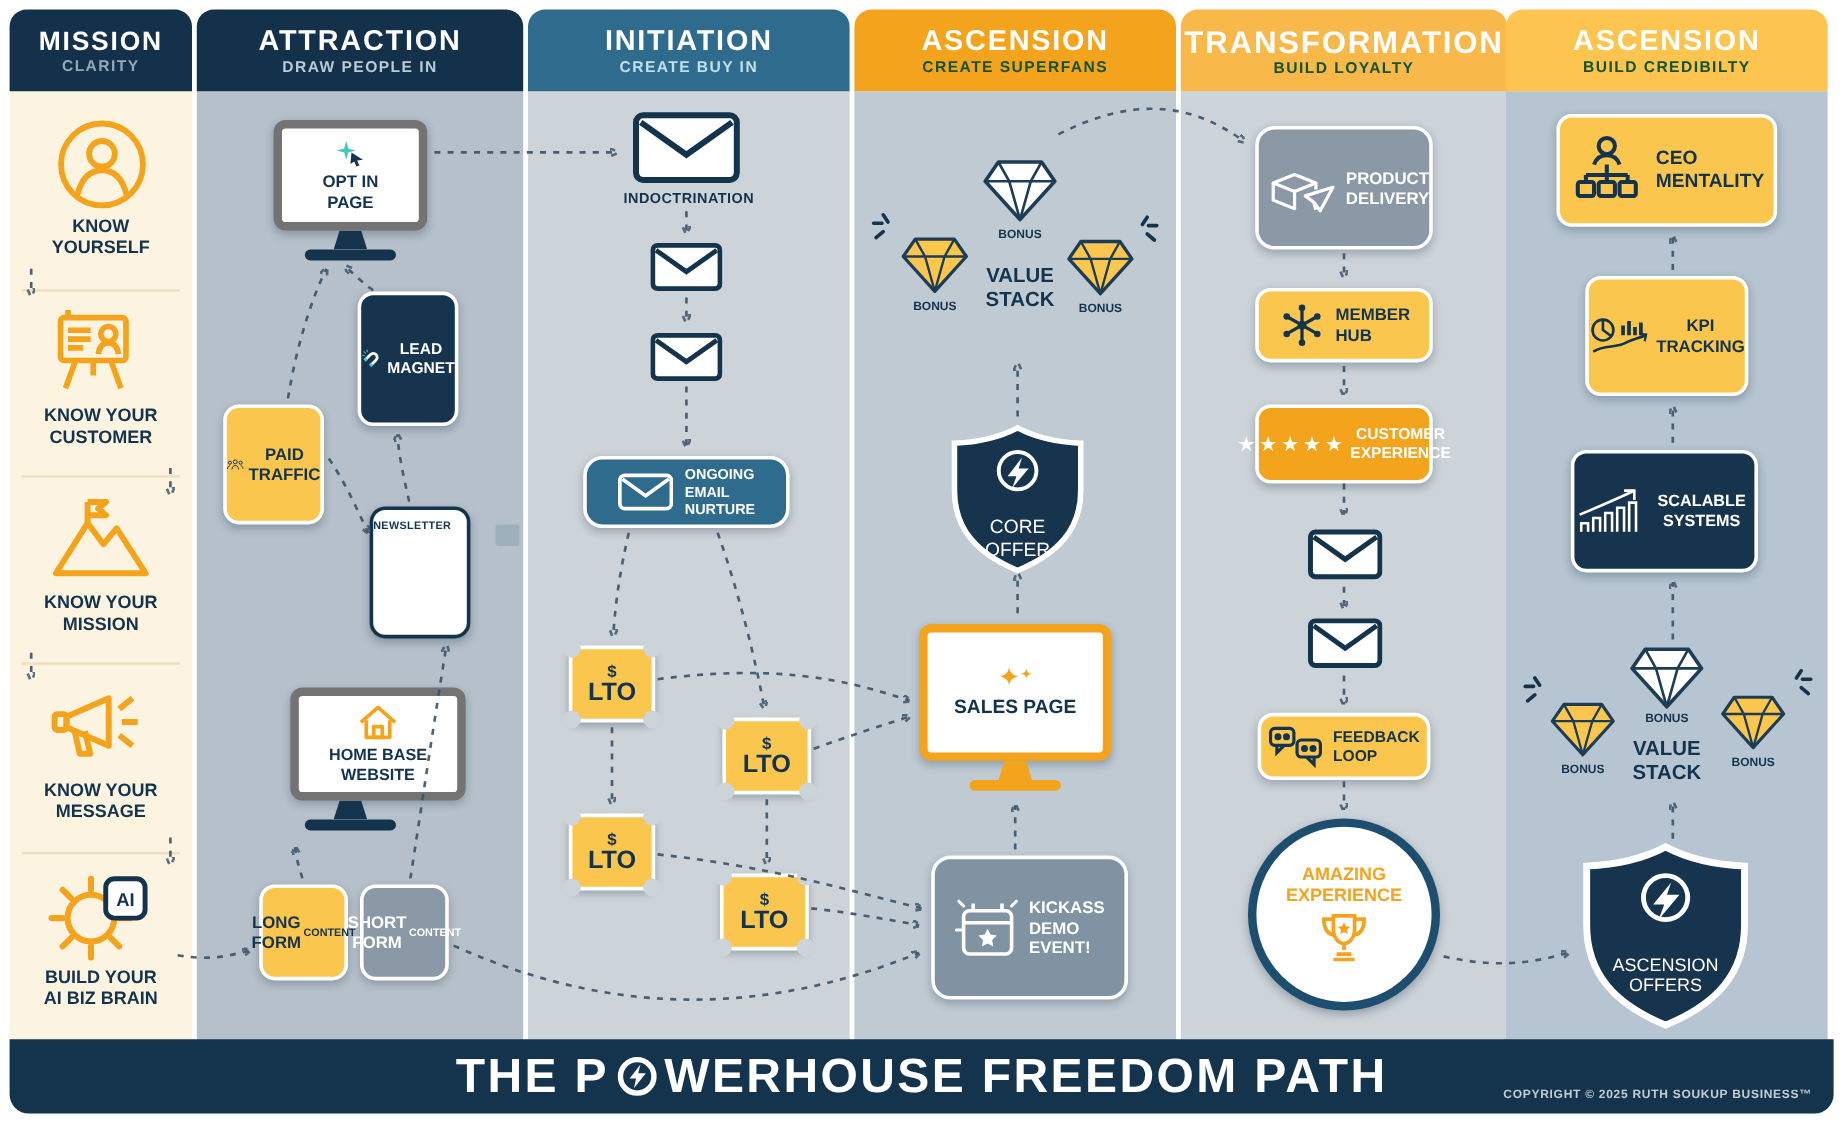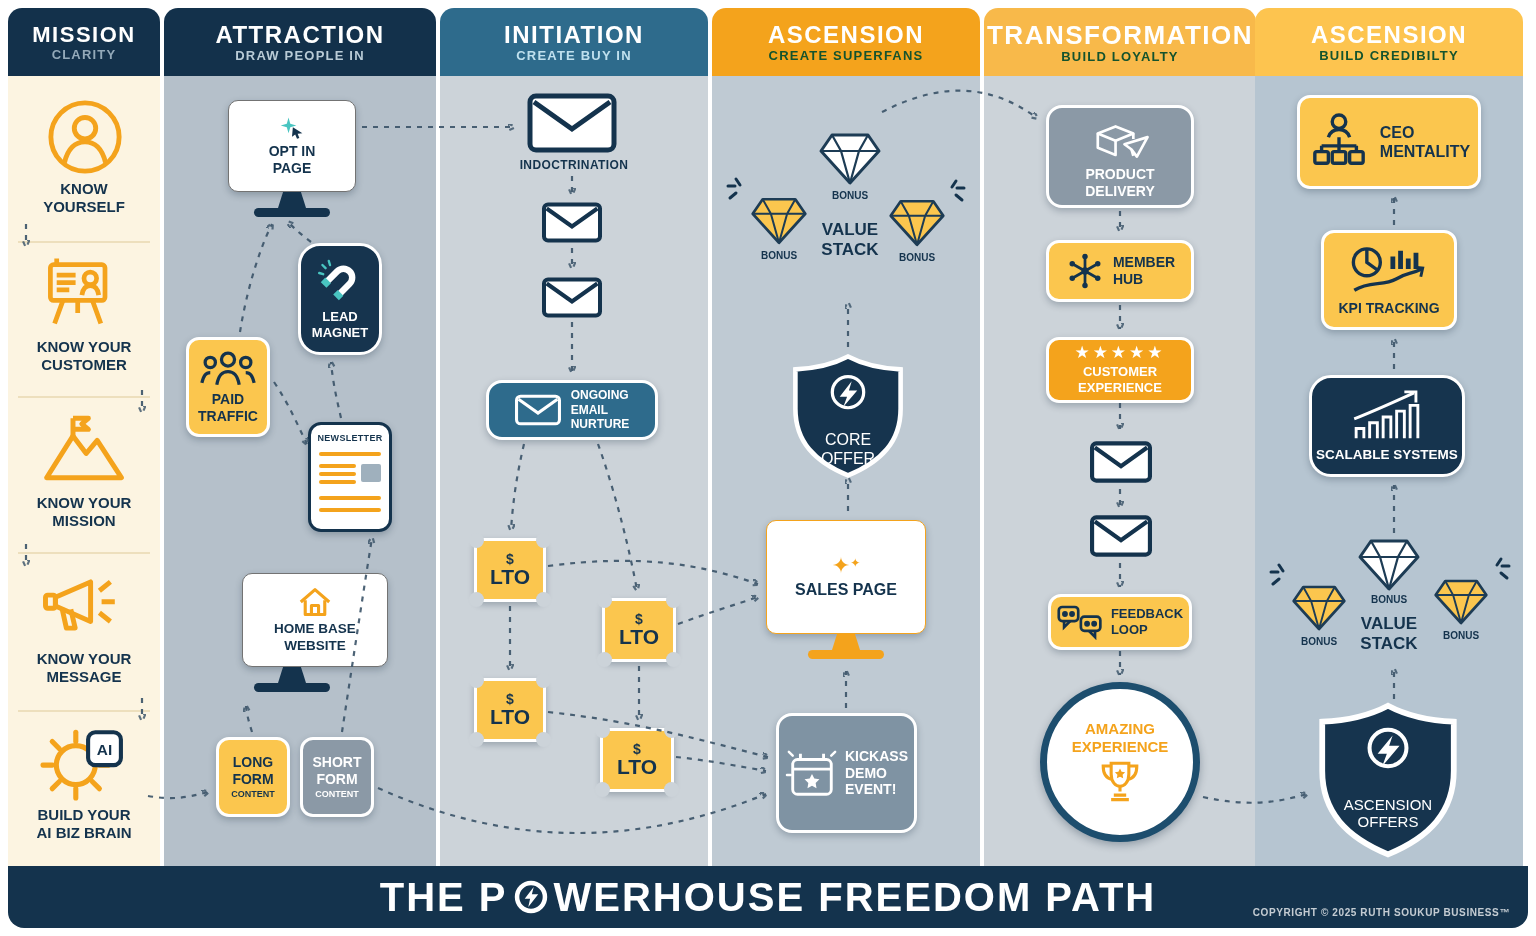--- a/index.html
+++ b/index.html
@@ -27,31 +27,31 @@
   .body-lgray{background:#ccd3d9;}
   .body-mgray{background:#bfcad3;}
   .body-bgray{background:#b6c5d1;}
 
   .divider{position:absolute;left:10px;right:10px;height:2px;background:#eddfbd;}
 
   
   .abs{position:absolute;}
   .lbl{font-weight:800;text-align:center;white-space:pre-line;line-height:1.2;color:#14334d;}
   .box{position:absolute;border-radius:13px;border:3px solid #ffffff;box-shadow:0 3px 7px rgba(10,30,50,.25);
-    display:flex;flex-direction:column;align-items:center;justify-content:center;gap:4px;}
+    display:flex;flex-direction:row;align-items:center;justify-content:center;gap:4px;}
   .row{flex-direction:row;}
   .yellow{background:#fbc64e;}
   .orange{background:#f4a31c;}
-  .navybx{background:#16344e;border-radius:22px;}
+  .navybx{background:#16344e;}
   .slate{background:#8b99a6;}
   .whitebx{background:#ffffff;border-color:#14334d;}
 
   
   .monitor{position:absolute;}
-  .screen{border:1px solid #737373;background:#fff;border-radius:10px;display:flex;flex-direction:column;
+  .screen{border:7px solid #737373;background:#fff;border-radius:10px;display:flex;flex-direction:column;
     align-items:center;justify-content:center;gap:3px;box-shadow:0 3px 7px rgba(10,30,50,.25);}
   .stand{width:28px;height:16px;margin:0 auto;background:#14334d;clip-path:polygon(18% 0,82% 0,100% 100%,0 100%);}
   .mbase{width:76px;height:9px;margin:0 auto;background:#14334d;border-radius:5px;}
   .mon-orange .screen{border-color:#f4a31c;}
   .mon-orange .stand,.mon-orange .mbase{background:#f4a31c;}
 
   
   .ticket{position:absolute;background:#fbc64e;border:3px solid #fff;border-radius:8px;
     box-shadow:0 3px 6px rgba(10,30,50,.25);display:flex;flex-direction:column;align-items:center;justify-content:center;}
   .notch{position:absolute;width:15px;height:15px;border-radius:50%;background:#ccd3d9;}
@@ -361,21 +361,21 @@
         <div class="screen" style="width:160px;height:114px;">
           <div>
             <span class="sparkle-big">✦</span><span class="sparkle-sm">✦</span>
           </div>
           <div class="lbl" style="font-size:16px;">SALES PAGE</div>
         </div>
         <div class="stand"></div>
         <div class="mbase"></div>
       </div>
 
-      <div class="box row" style="left:64px;top:637px;width:141px;height:120px;background:#7f93a3;gap:6px;border-radius:16px;padding:6px;">
+      <div class="box row" style="left:64px;top:637px;width:164px;height:120px;background:#7f93a3;gap:6px;border-radius:16px;padding:6px;">
         <svg width="56" height="56" viewBox="0 0 56 56" fill="none" stroke="#fff" stroke-width="3">
           <rect x="8" y="14" width="40" height="36" rx="5"></rect>
           <path d="M16 14 V8 M40 14 V8 M8 24 H48"></path>
           <path d="M28 29 l2.4 4.8 5.3.8 -3.9 3.8 .9 5.3 -4.7 -2.5 -4.7 2.5 .9 -5.3 -3.9 -3.8 5.3 -.8 Z" fill="#fff" stroke="none"></path>
           <path d="M4 6 l4 4 M52 6 l-4 4 M2 30 h4" stroke-width="2.5" stroke-linecap="round"></path>
         </svg>
         <div class="lbl" style="font-size:14px;color:#fff;text-align:left;">KICKASS
 DEMO
 EVENT!</div>
       </div>

